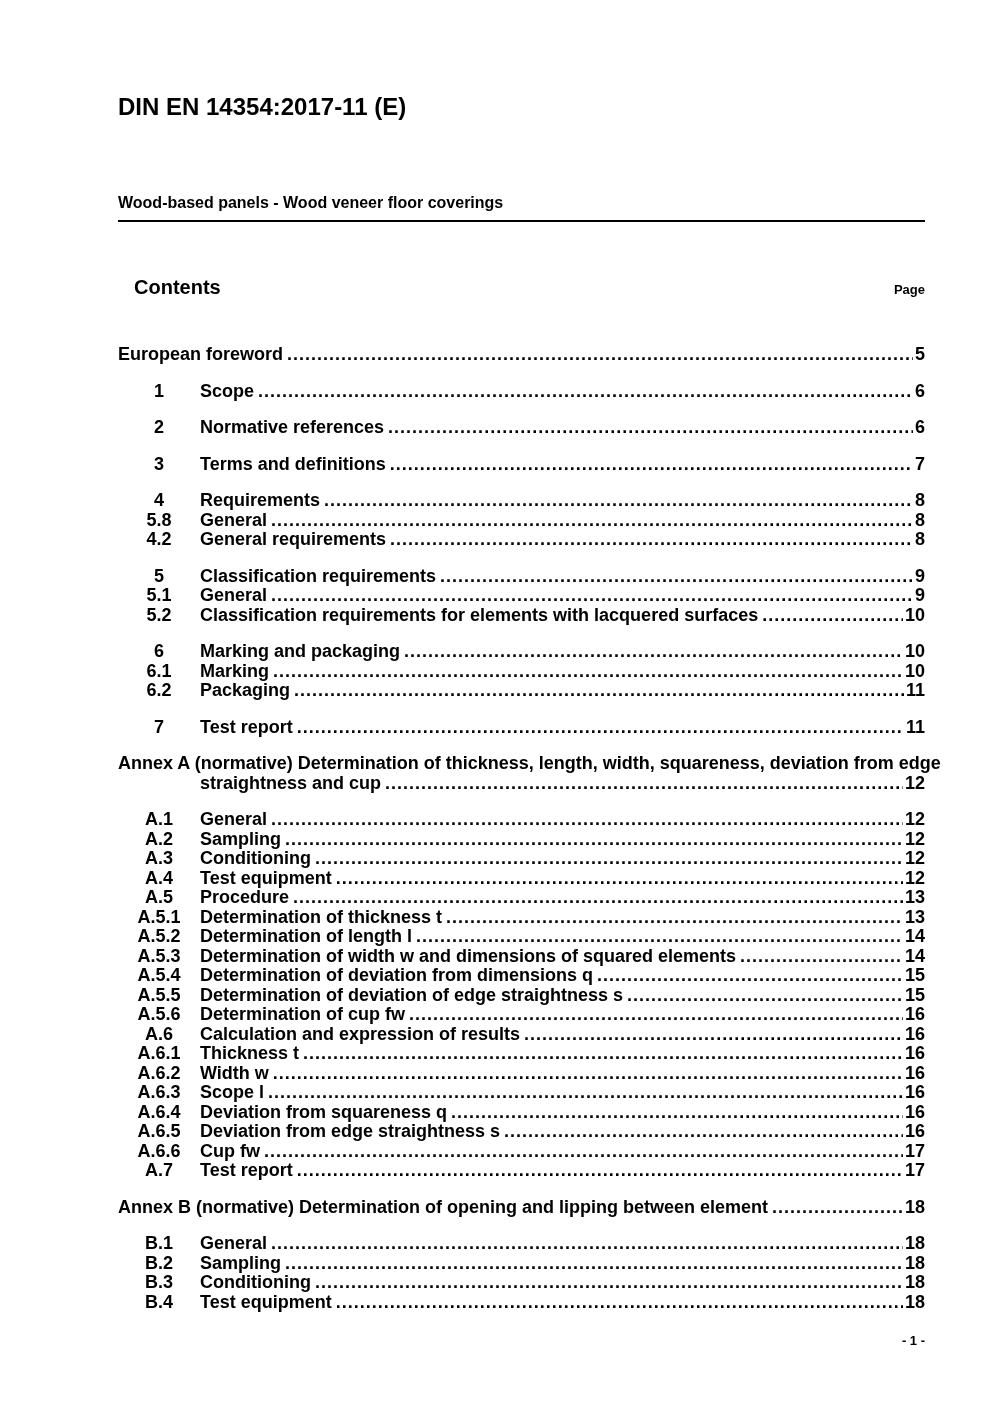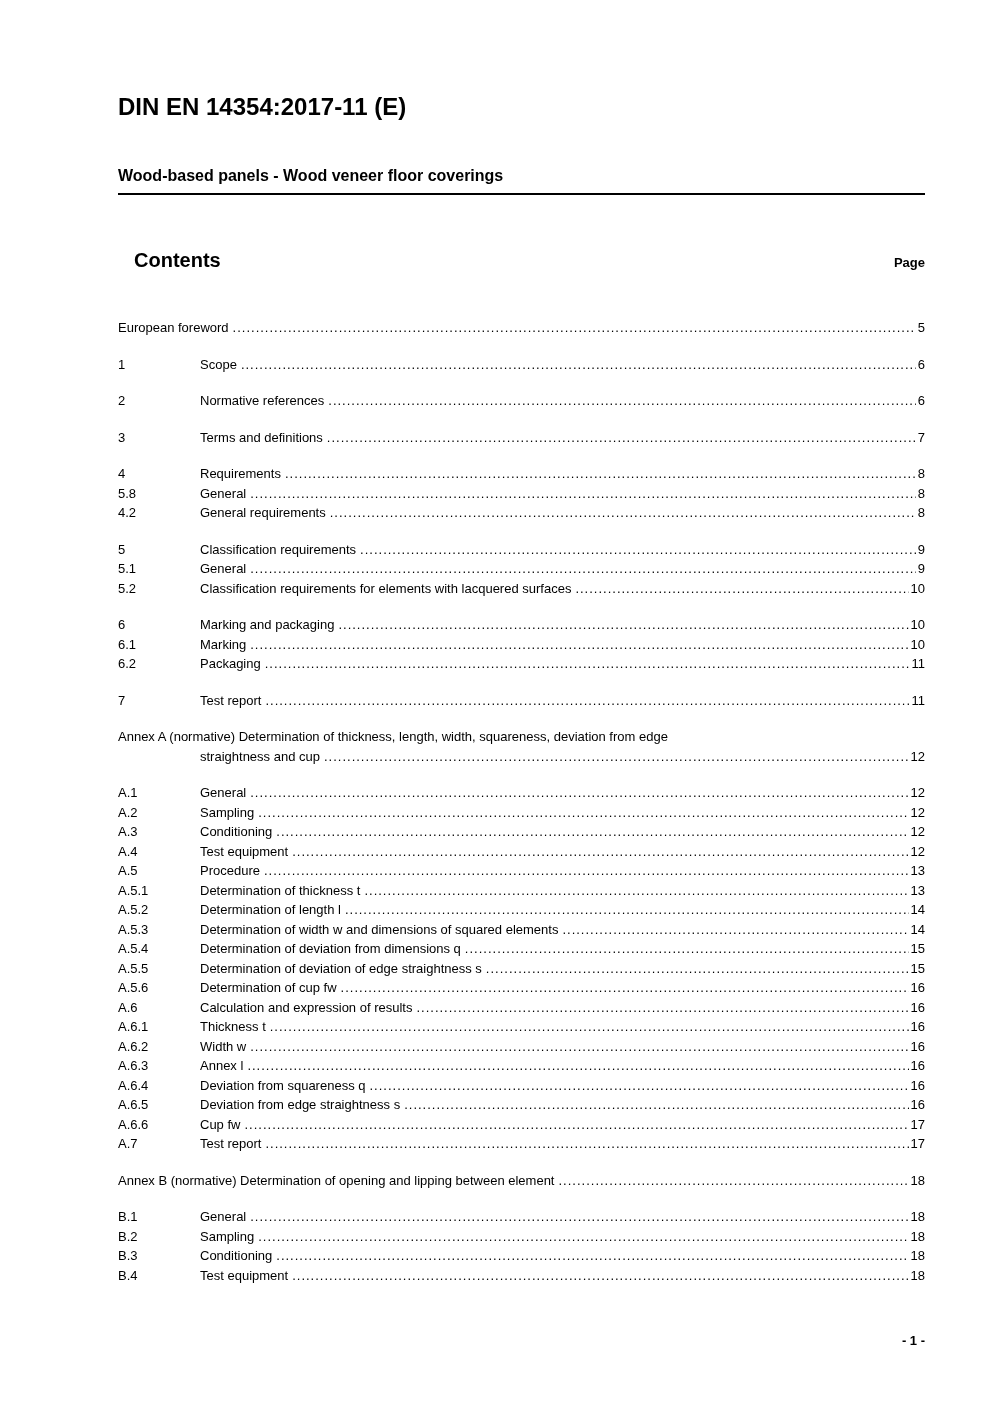--- a/index.html
+++ b/index.html
@@ -14,21 +14,21 @@
     position: relative;
   }
   .page { padding: 93px 67px 0 118px; }
 
   .doc-title {
     font-size: 24px;
     font-weight: bold;
     margin: 0;
   }
   .doc-subtitle {
-    margin-top: 46px;
+    margin-top: 73px;
     font-size: 16px;
     font-weight: bold;
     border-bottom: 2px solid #000;
     padding-bottom: 8px;
   }
   .contents-row {
     display: flex;
     justify-content: space-between;
     align-items: baseline;
     margin-top: 38px;
@@ -39,22 +39,23 @@
     margin: 16px;
   }
   .page-col-label {
     font-size: 13px;
     font-weight: bold;
     text-align: right;
   }
 
   .toc {
     margin-top: 30px;
-    font-size: 13px;
-    font-weight: normal;
+    font-size: 18px;
+    font-weight: bold;
+    text-align: center;
   }
   .toc-group { margin-bottom: 17px; }
   .toc-row {
     display: flex;
     align-items: baseline;
     line-height: 19.5px;
   }
   .num { flex: 0 0 82px; width: 82px; }
   .lbl { white-space: nowrap; }
   .dots {
@@ -279,21 +280,21 @@
           <span class="pg">16</span>
         </div>
         <div class="toc-row">
           <span class="num">A.6.2</span>
           <span class="lbl">Width w</span>
           <span class="dots">............................................................................................................................................................................................................................................................................................................</span>
           <span class="pg">16</span>
         </div>
         <div class="toc-row">
           <span class="num">A.6.3</span>
-          <span class="lbl">Annex l</span>
+          <span class="lbl">Scope l</span>
           <span class="dots">............................................................................................................................................................................................................................................................................................................</span>
           <span class="pg">16</span>
         </div>
         <div class="toc-row">
           <span class="num">A.6.4</span>
           <span class="lbl">Deviation from squareness q</span>
           <span class="dots">............................................................................................................................................................................................................................................................................................................</span>
           <span class="pg">16</span>
         </div>
         <div class="toc-row">

